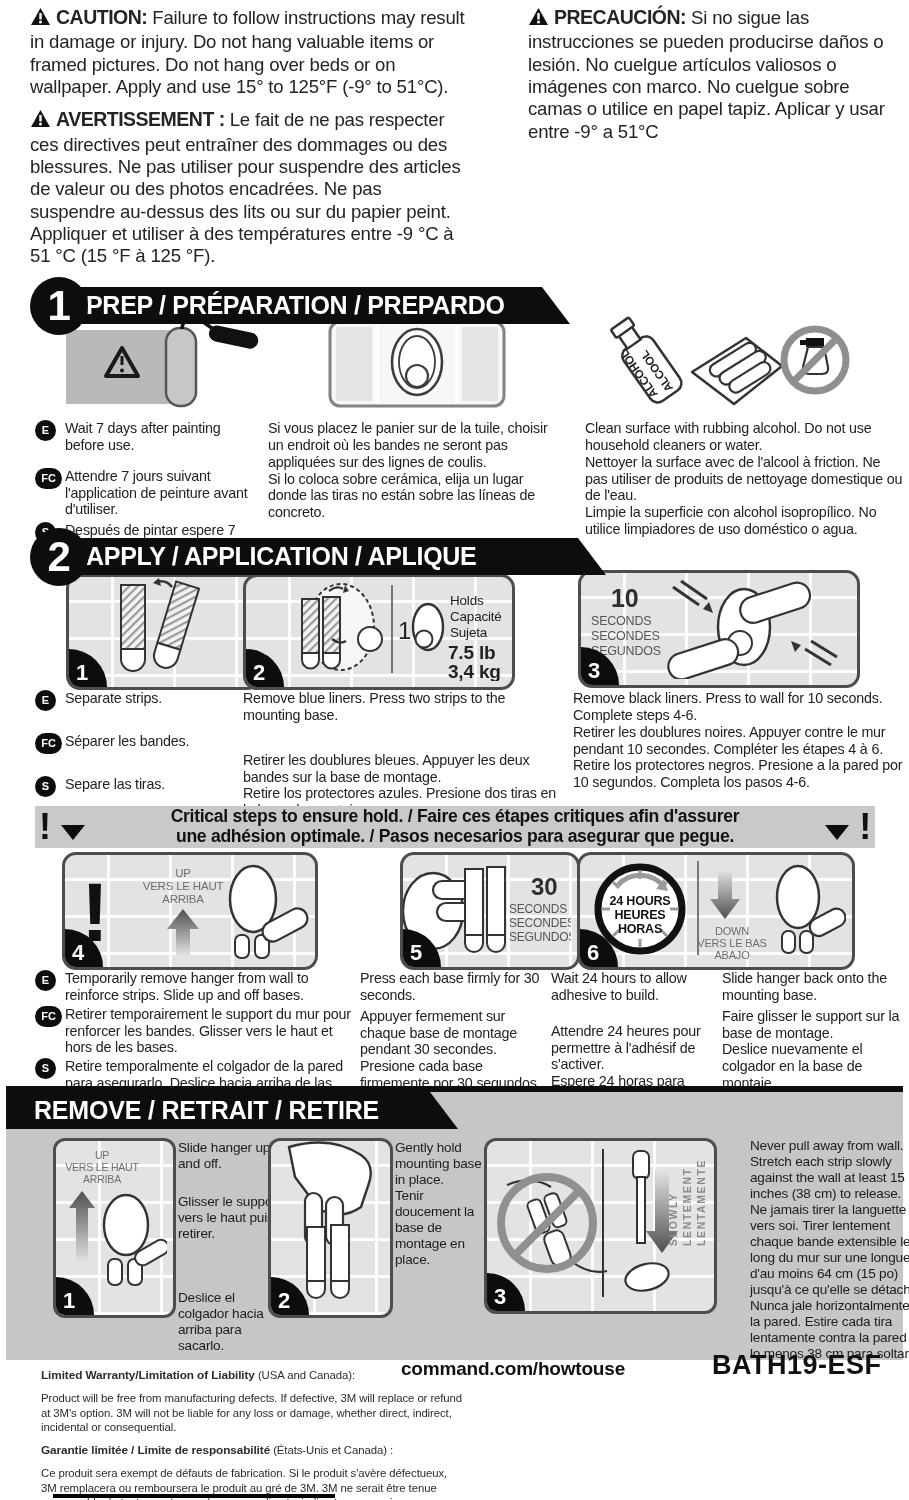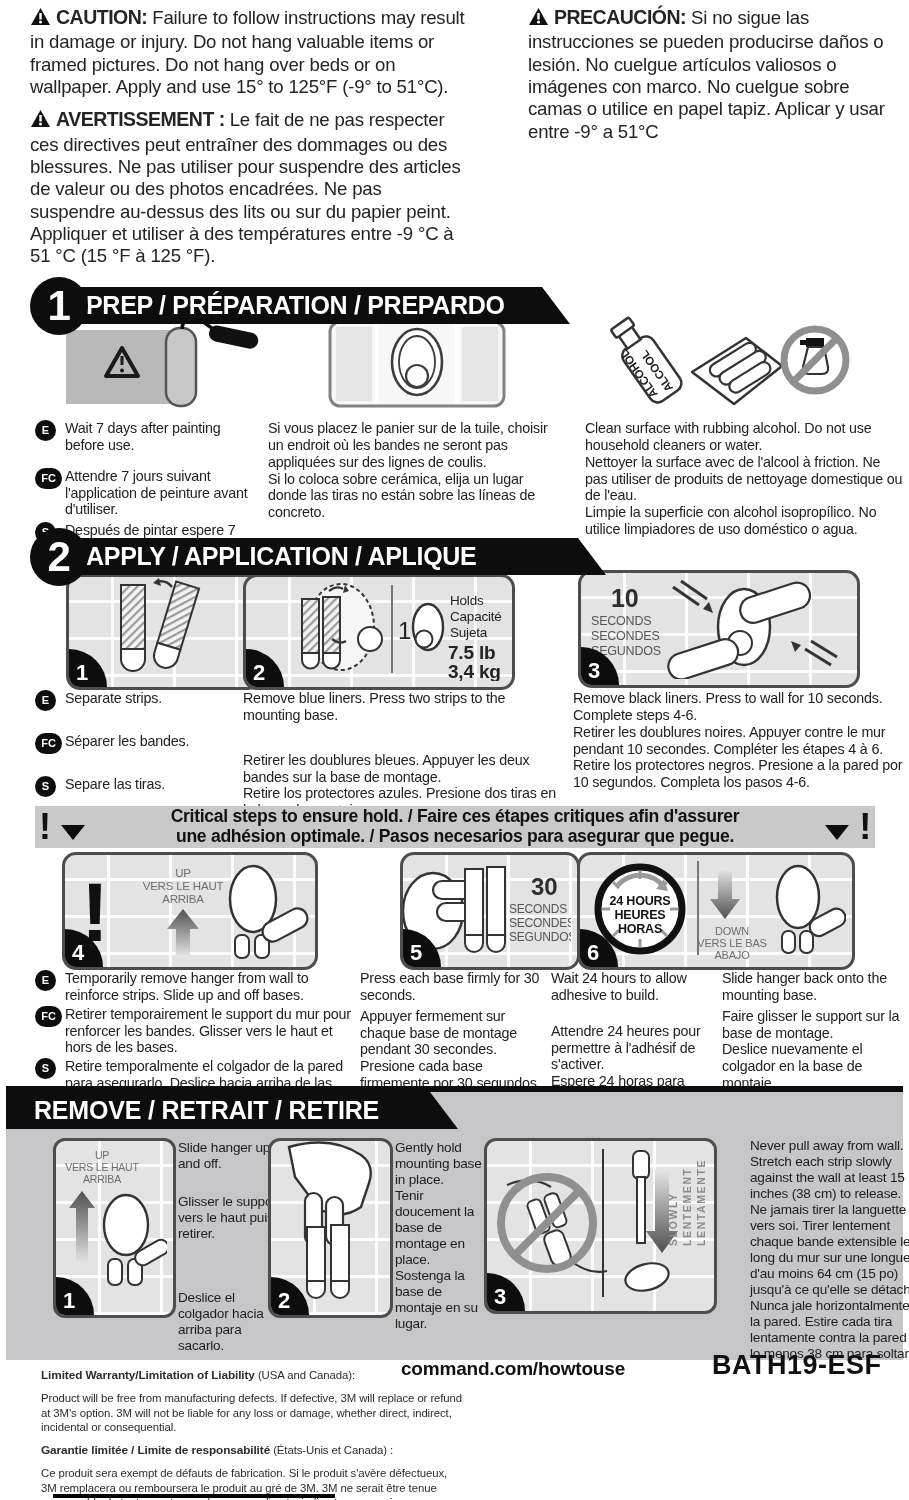--- a/index.html
+++ b/index.html
@@ -441,21 +441,20 @@
         <rect x="60" y="84" width="18" height="56" fill="#fff" stroke="#333" stroke-width="2"></rect>
         <path d="M60 140 h18 v8 a9 9 0 0 1 -18 0 z" fill="#fff" stroke="#333" stroke-width="2"></path>
       </svg>
       <div class="chip">
           <span>2</span>
         </div>
     </div>
     <div class="rm-text" style="left:389px;top:48px;width:92px;">
       <p>Gently hold mounting base in place.</p>
       <p>Tenir doucement la base de montage en place.</p>
-      <p>Sostenga la base de montaje en su lugar.</p>
     </div>
 
     <div class="img-box" style="left:478px;top:46px;width:227px;height:170px;border-radius:12px;">
       <svg width="221" height="164" viewBox="0 0 221 164">
         <g>
           <g transform="rotate(-20 60 84)">
             <rect x="48" y="56" width="14" height="34" rx="5" fill="#fff" stroke="#333" stroke-width="2"></rect>
             <rect x="66" y="56" width="14" height="34" rx="5" fill="#fff" stroke="#333" stroke-width="2"></rect>
             <rect x="52" y="92" width="20" height="34" rx="7" fill="#fff" stroke="#333" stroke-width="2"></rect>
           </g>

